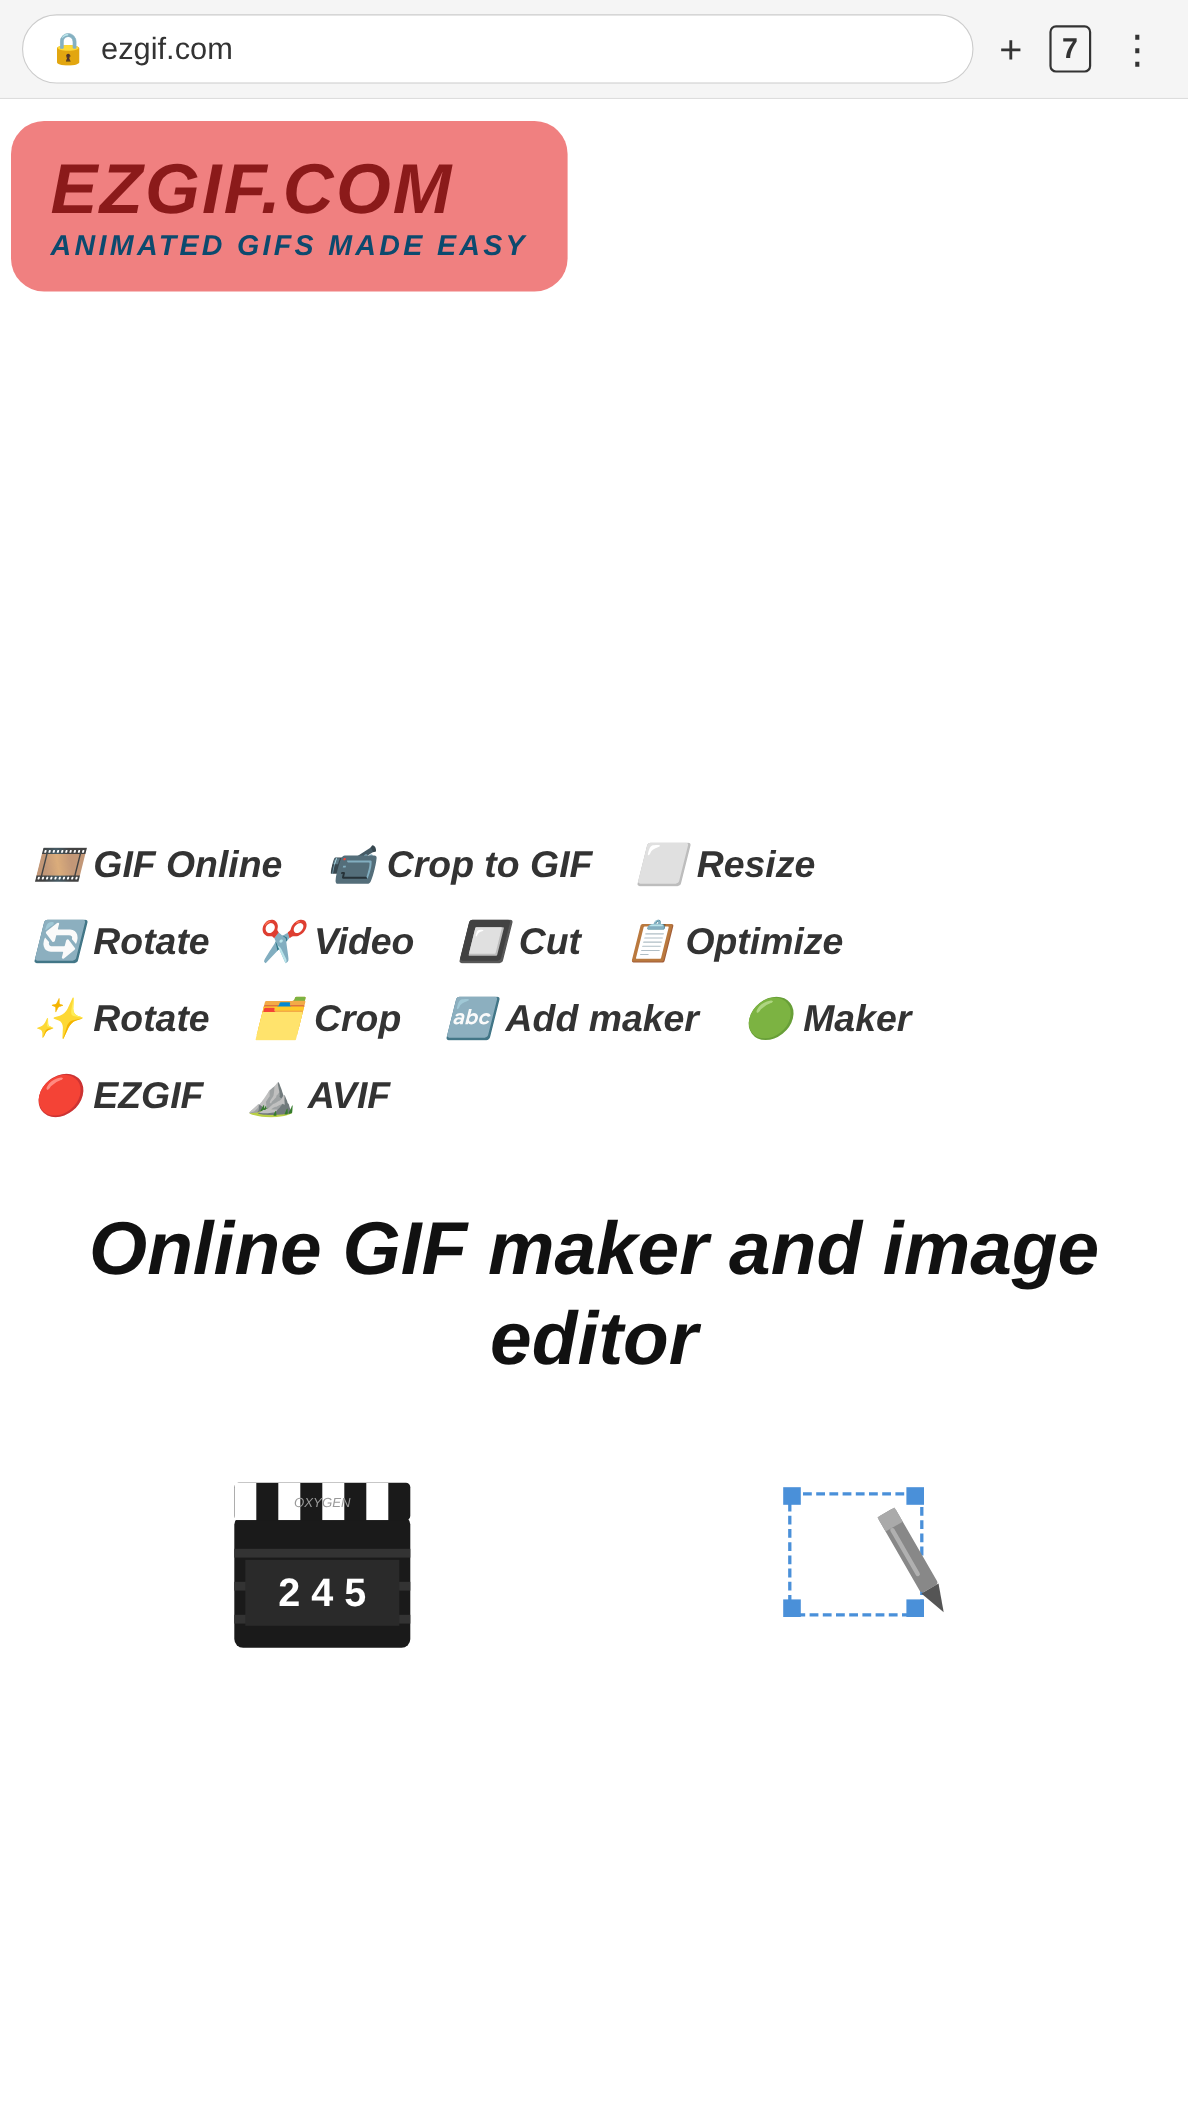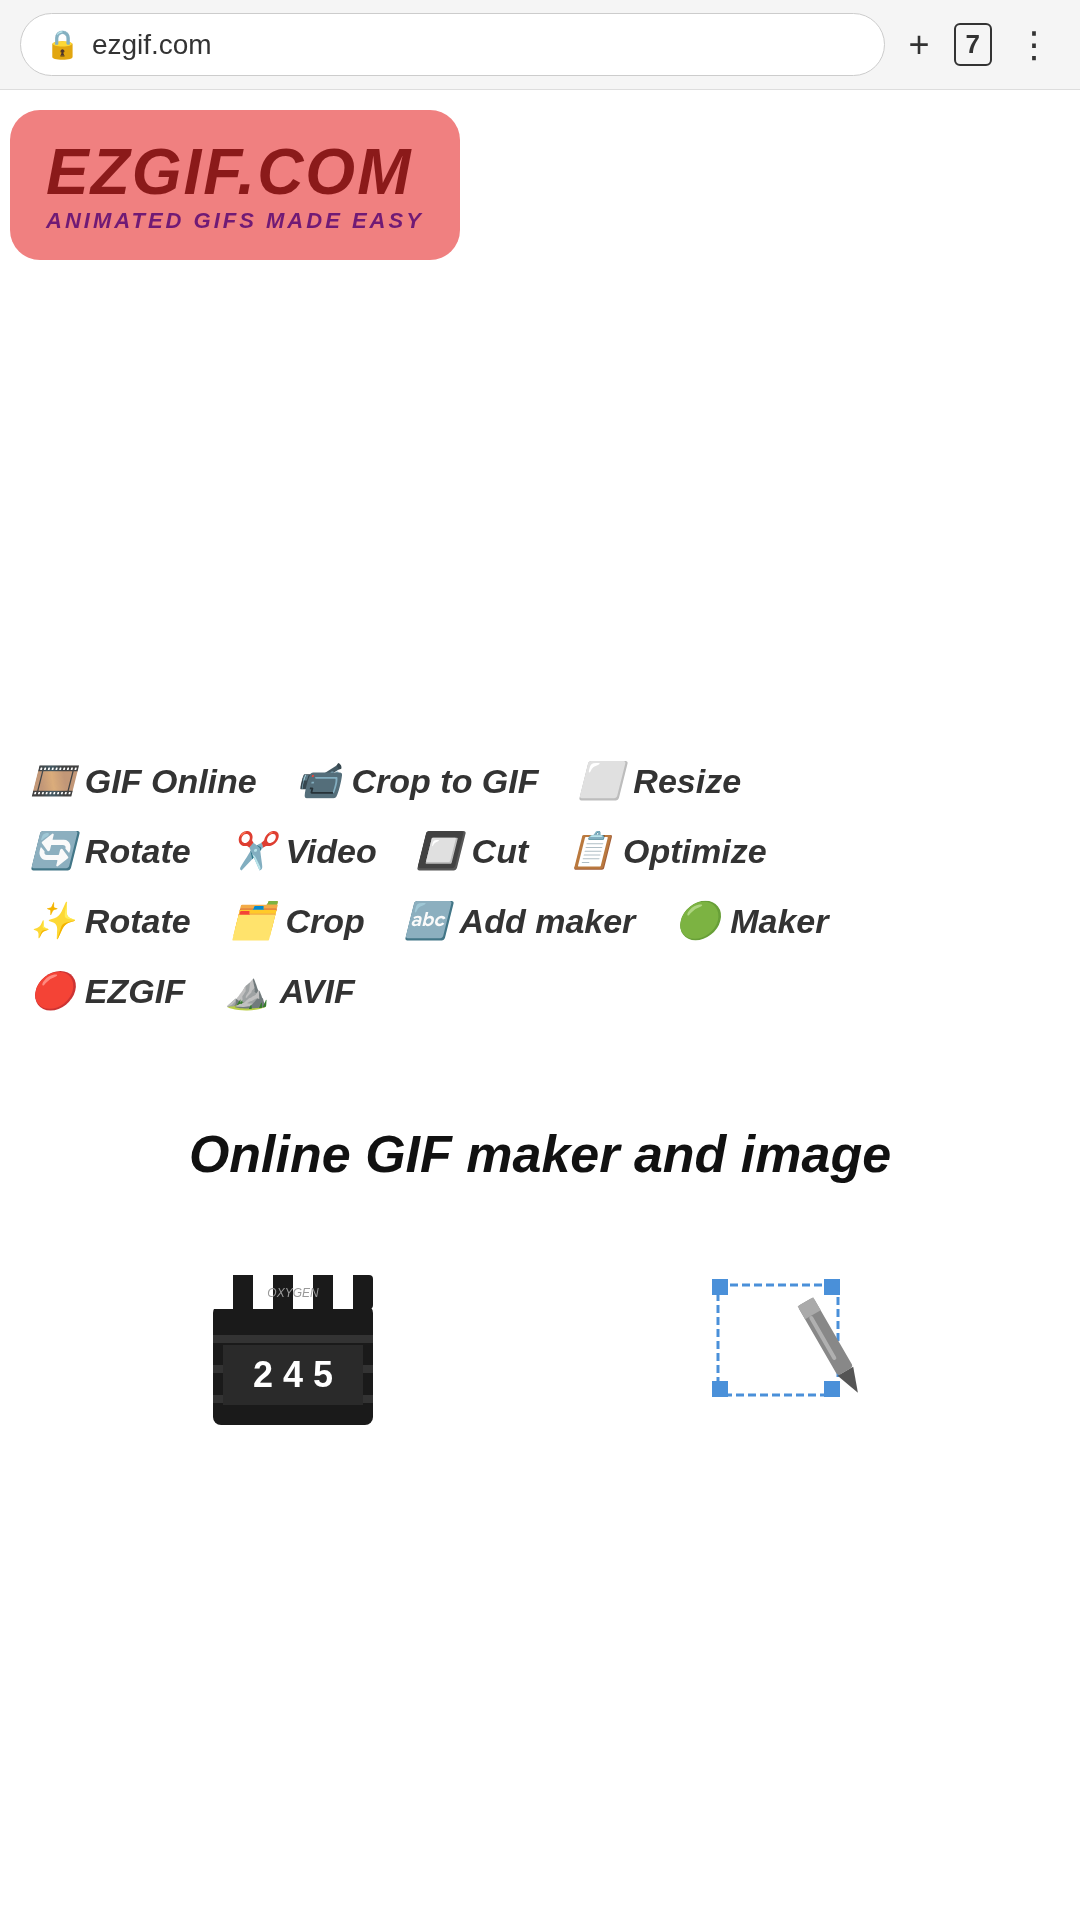--- a/index.html
+++ b/index.html
@@ -67,23 +67,23 @@
     .logo-title {
       font-size: 64px;
       font-weight: 900;
       color: #8b1a1a;
       font-family: 'Arial Black', Arial, sans-serif;
       letter-spacing: 2px;
       line-height: 1;
       font-style: italic;
     }
     .logo-subtitle {
-      font-size: 22px;
+      font-size: 26px;
       font-weight: 700;
-      color: #701a75;
+      color: #0c4a6e;
       letter-spacing: 3px;
       margin-top: 4px;
       font-style: italic;
     }
 
     
     .ad-space {
       height: 480px;
       background: white;
     }
@@ -113,26 +113,25 @@
     .nav-icon {
       font-size: 36px;
     }
 
     
     .page-heading {
       text-align: center;
       padding: 40px 60px 20px 60px;
     }
     .page-heading h1 {
-      font-size: 52px;
+      font-size: 68px;
       font-style: italic;
       font-weight: bold;
       color: #111;
       line-height: 1.2;
-      margin-top: 33px;
     }
 
     
     .feature-icons {
       display: flex;
       justify-content: space-around;
       padding: 40px 60px;
       gap: 30px;
     }
     .feature-item {
@@ -235,20 +234,21 @@
     <a class="nav-item">
       <span class="nav-icon">⛰️</span>
       <span>AVIF</span>
     </a>
   </div>
 </div>
 
 <div class="page-heading">
   <h1>
     <span>Online GIF maker and image</span><br>
+    <span>editor</span>
   </h1>
 </div>
 
 <div class="feature-icons">
 
   <div class="feature-item">
     <div class="feature-img">
       <svg width="180" height="180" viewBox="0 0 180 180" xmlns="http://www.w3.org/2000/svg">
 
         <rect x="10" y="50" width="160" height="120" rx="8" fill="#1a1a1a"></rect>

